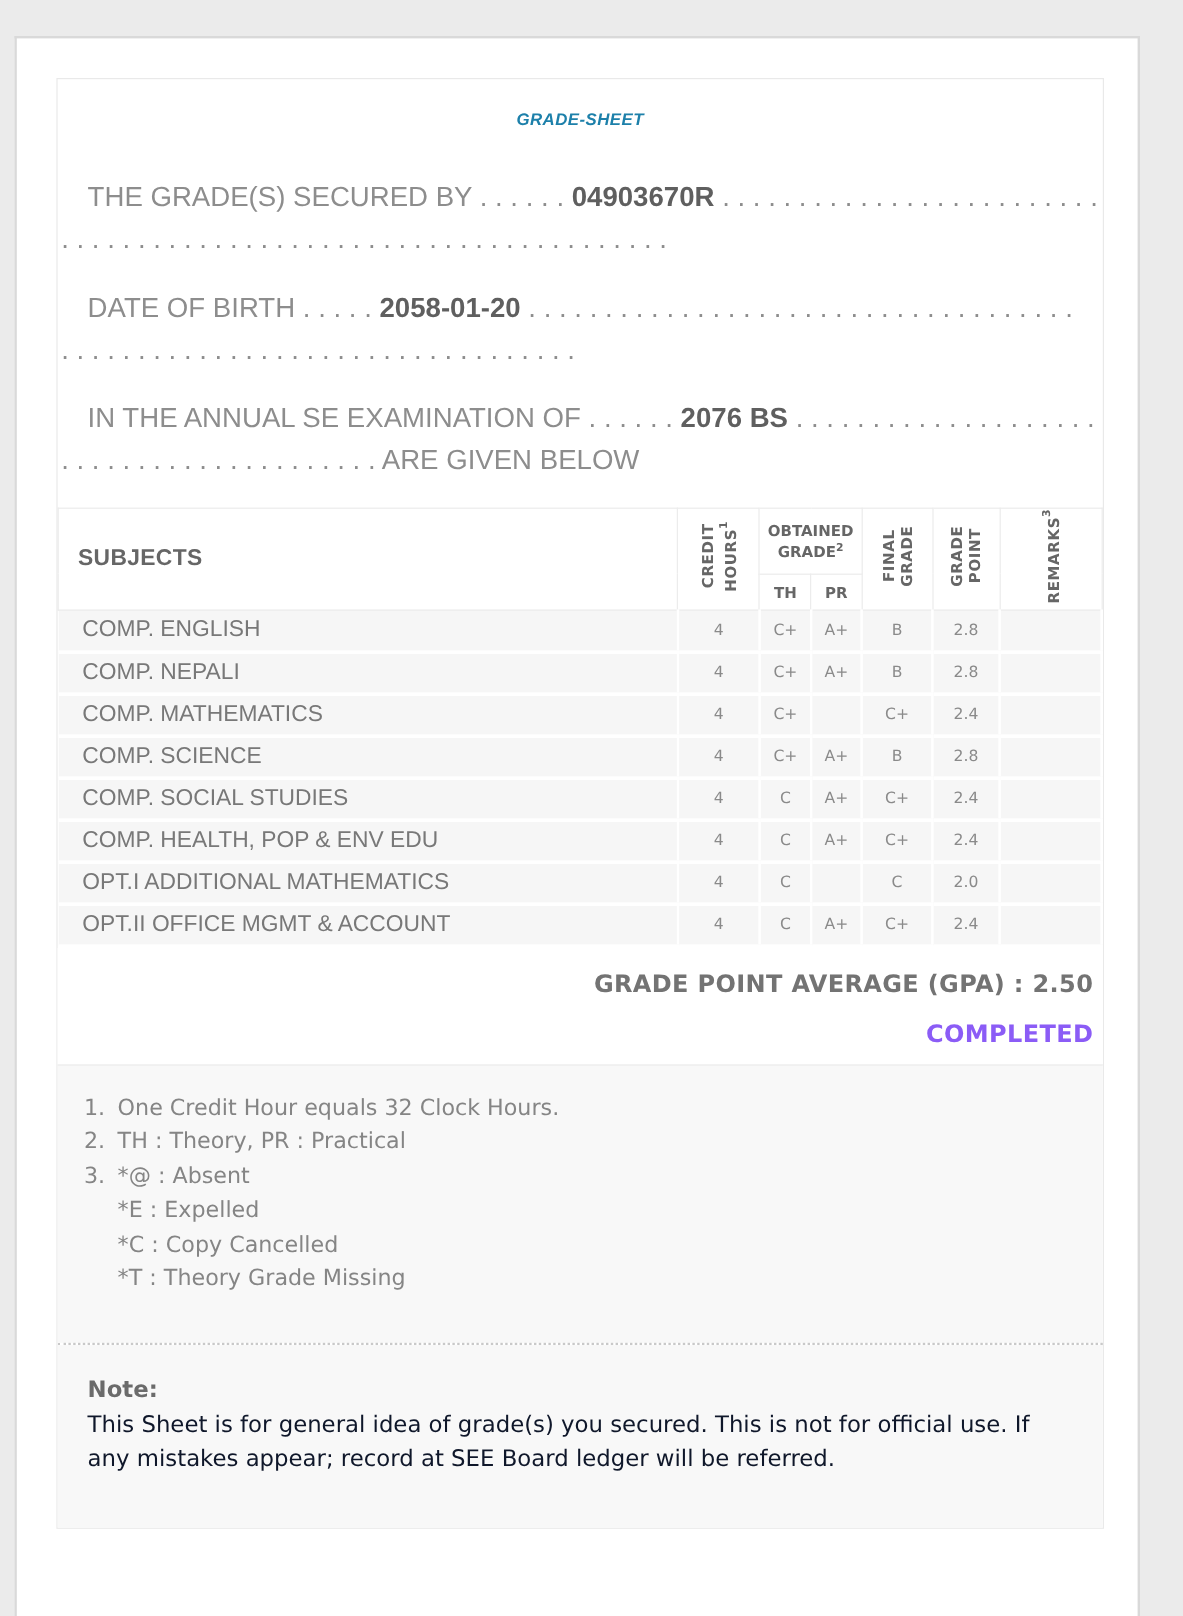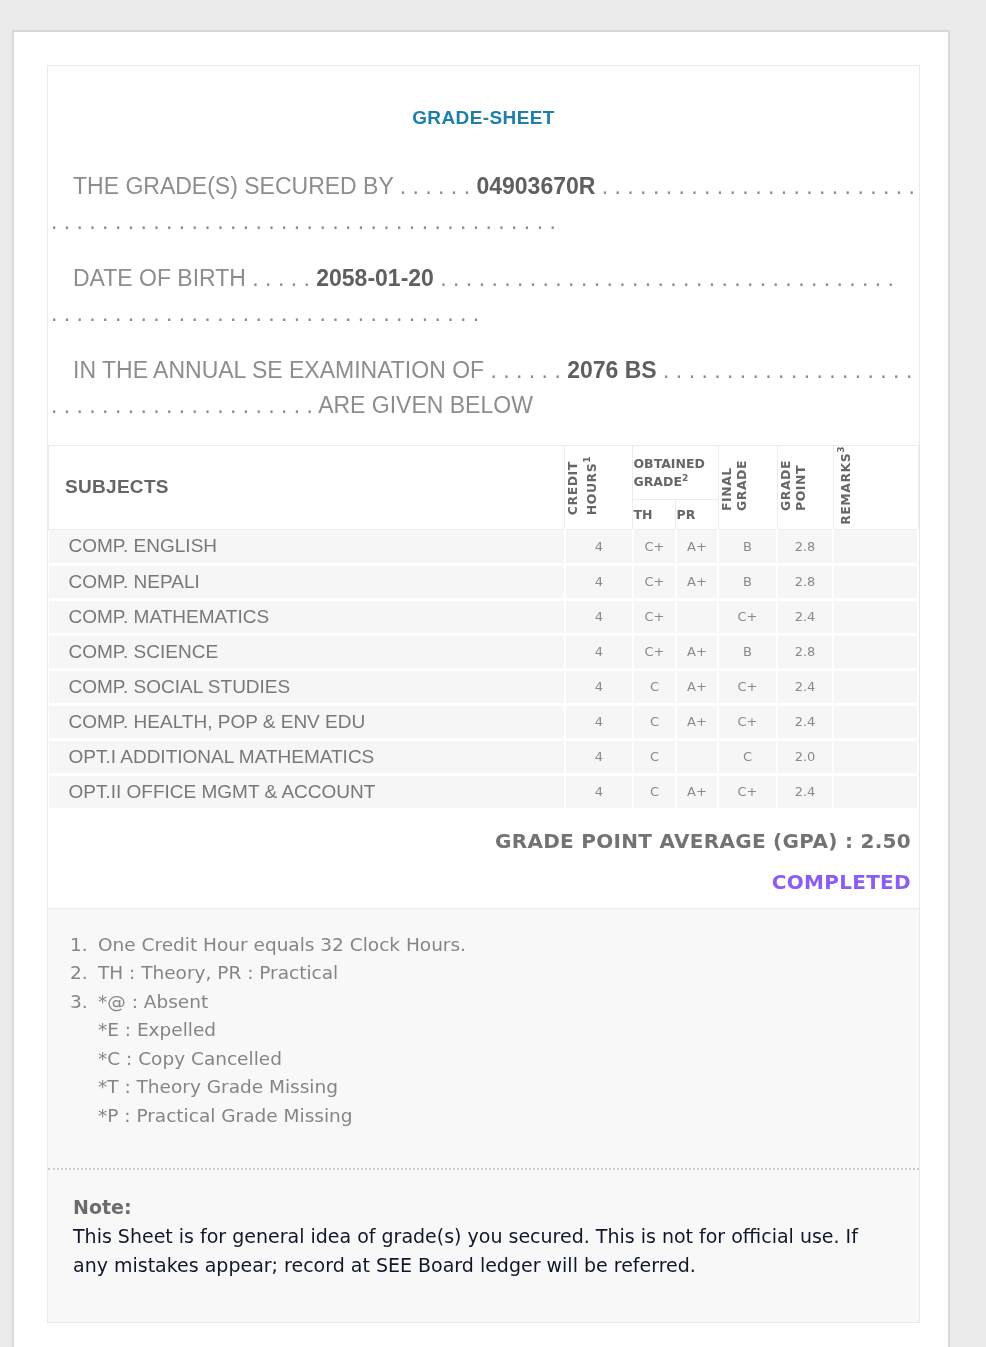--- a/index.html
+++ b/index.html
@@ -8,30 +8,30 @@
     --c-row:#f6f6f6; --c-section:#f8f8f8; --c-border:#ececec;
   }
   *{box-sizing:border-box;margin:0;padding:0;}
   html,body{width:986px;height:1347px;overflow:hidden;}
   body{background:var(--c-page);font-family:"Liberation Sans",sans-serif;}
   .card{margin:30px 36px 0 12px;background:#fff;border:2px solid #d9d9d9;border-bottom:none;
         min-height:1320px;padding:33px 0 40px 0;}
   .panel{margin:0 28px 0 33px;border:1px solid #e9e9e9;background:#fff;}
   .panel-head{padding-top:25px;text-align:center;}
   .title{color:var(--c-title);font-size:30px;font-weight:bold;letter-spacing:.2px;}
-  .subtitle{margin-top:16px;color:var(--c-subtitle);font-size:19px;font-weight:bold;letter-spacing:.4px;}
+  .subtitle{margin-top:0;color:var(--c-subtitle);font-size:14px;font-weight:bold;letter-spacing:.4px;font-style:italic;}
   .info-block{margin-top:40px;}
   .info-group{margin-bottom:22px;color:var(--c-muted);font-size:23px;line-height:35px;}
   .info-main{padding-left:25px;white-space:nowrap;overflow:hidden;}
   .info-cont{padding-left:3px;white-space:nowrap;overflow:hidden;}
   .info-value{color:var(--c-strong);font-weight:bold;text-align:center;}
   .dots{color:var(--c-muted);}
   table{width:100%;border-collapse:collapse;table-layout:fixed;margin-top:16px;}
   thead th{background:#fff;border:1px solid var(--c-border);font-weight:bold;color:var(--c-head);
-           text-align:left;vertical-align:middle;}
+           text-align:center;vertical-align:middle;}
   tr.h1{height:45px;} tr.h2{height:25px;}
   th.subjects{text-align:left;padding-left:16px;font-size:19px;letter-spacing:.3px;}
   .hsmall{font-family:"DejaVu Sans",sans-serif;font-size:12.5px;line-height:15px;}
   .vh{display:inline-block;writing-mode:vertical-rl;transform:rotate(180deg);
       white-space:nowrap;font-family:"DejaVu Sans",sans-serif;font-size:12.5px;
       font-weight:bold;color:var(--c-head);line-height:15px;letter-spacing:.5px;}
   sup{font-size:9px;}
   tbody td{background:var(--c-row);border-right:2px solid #fff;border-bottom:3px solid #fff;
            height:35px;text-align:center;vertical-align:middle;
            font-family:"DejaVu Sans",sans-serif;font-size:13px;color:#8a8a8a;}
@@ -238,21 +238,20 @@
         <div class="fn-row">
         <span class="fn-num"></span>
         <span>*C : Copy Cancelled</span>
       </div>
         <div class="fn-row">
         <span class="fn-num"></span>
         <span>*T : Theory Grade Missing</span>
       </div>
         <div class="fn-row">
         <span class="fn-num"></span>
-        <span>*P : Practical Grade Missing</span>
       </div>
     </div>
 
     <div class="dotted-sep"></div>
 
     <div class="note">
       <div class="note-title">Note:</div>
       <div class="note-body">This Sheet is for general idea of grade(s) you secured. This is not for official use. If any mistakes appear; record at SEE Board ledger will be referred.</div>
     </div>
 

